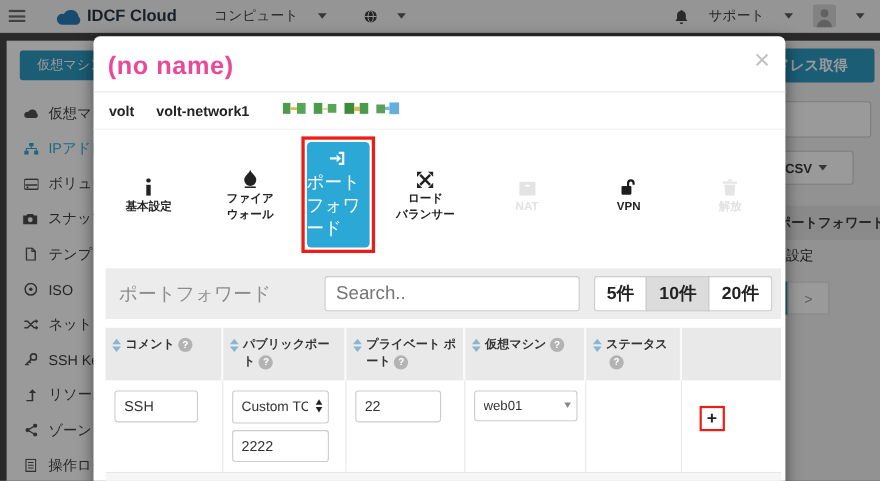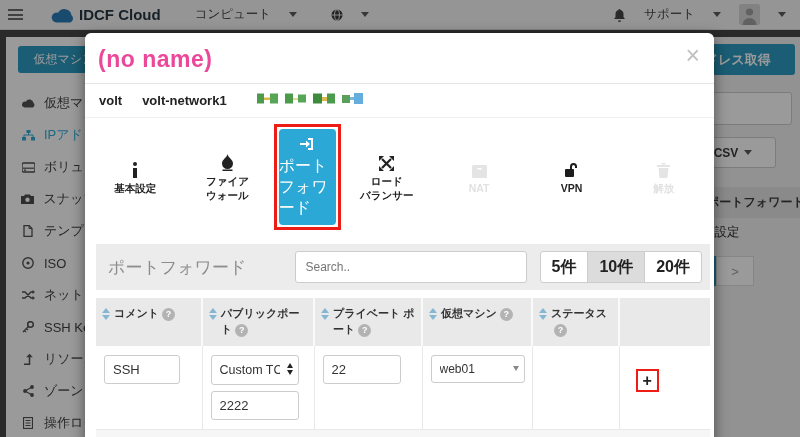--- a/index.html
+++ b/index.html
@@ -66,21 +66,21 @@
   .annotate-red{border:3px solid var(--red);padding:2px;background:#fff;}
   .tab-active{width:57px;padding:7px 0 6px;background:var(--brand);border-radius:4px;
               display:flex;flex-direction:column;align-items:center;gap:4px;cursor:pointer;}
   .tab-active .t-lb{color:#fff;}
   .tab-active .t-ic{color:#fff;}
 
   
   .section-bar{margin:2px 4px 8px 11px;height:46px;background:#ececec;display:flex;align-items:center;padding:0 8px 0 12px;}
   .section-title{font-size:17px;color:#8c8c8c;}
   .search-input{margin-left:auto;width:232px;height:32px;border:1px solid #ccc;border-radius:3px;
-                padding:0 10px;font-size:12px;color:#333;}
+                padding:0 10px;font-size:17px;color:#333;}
   .size-group{display:flex;margin-left:14px;}
   .size-btn{height:32px;padding:0 11px;background:#fff;border:1px solid #ccc;margin-left:-1px;
             font-size:16px;font-weight:bold;color:#222;cursor:pointer;}
   .size-btn:first-child{border-radius:3px 0 0 3px;}
   .size-btn:last-child{border-radius:0 3px 3px 0;}
   .size-btn.active{background:#dcdcdc;}
 
   
   .pf-table{margin:0 4px 0 11px;border-collapse:collapse;table-layout:fixed;width:614px;font-size:11px;}
   .pf-table th{background:#e9e9e9;border-right:2px solid #fafafa;padding:8px 4px 8px 6px;

